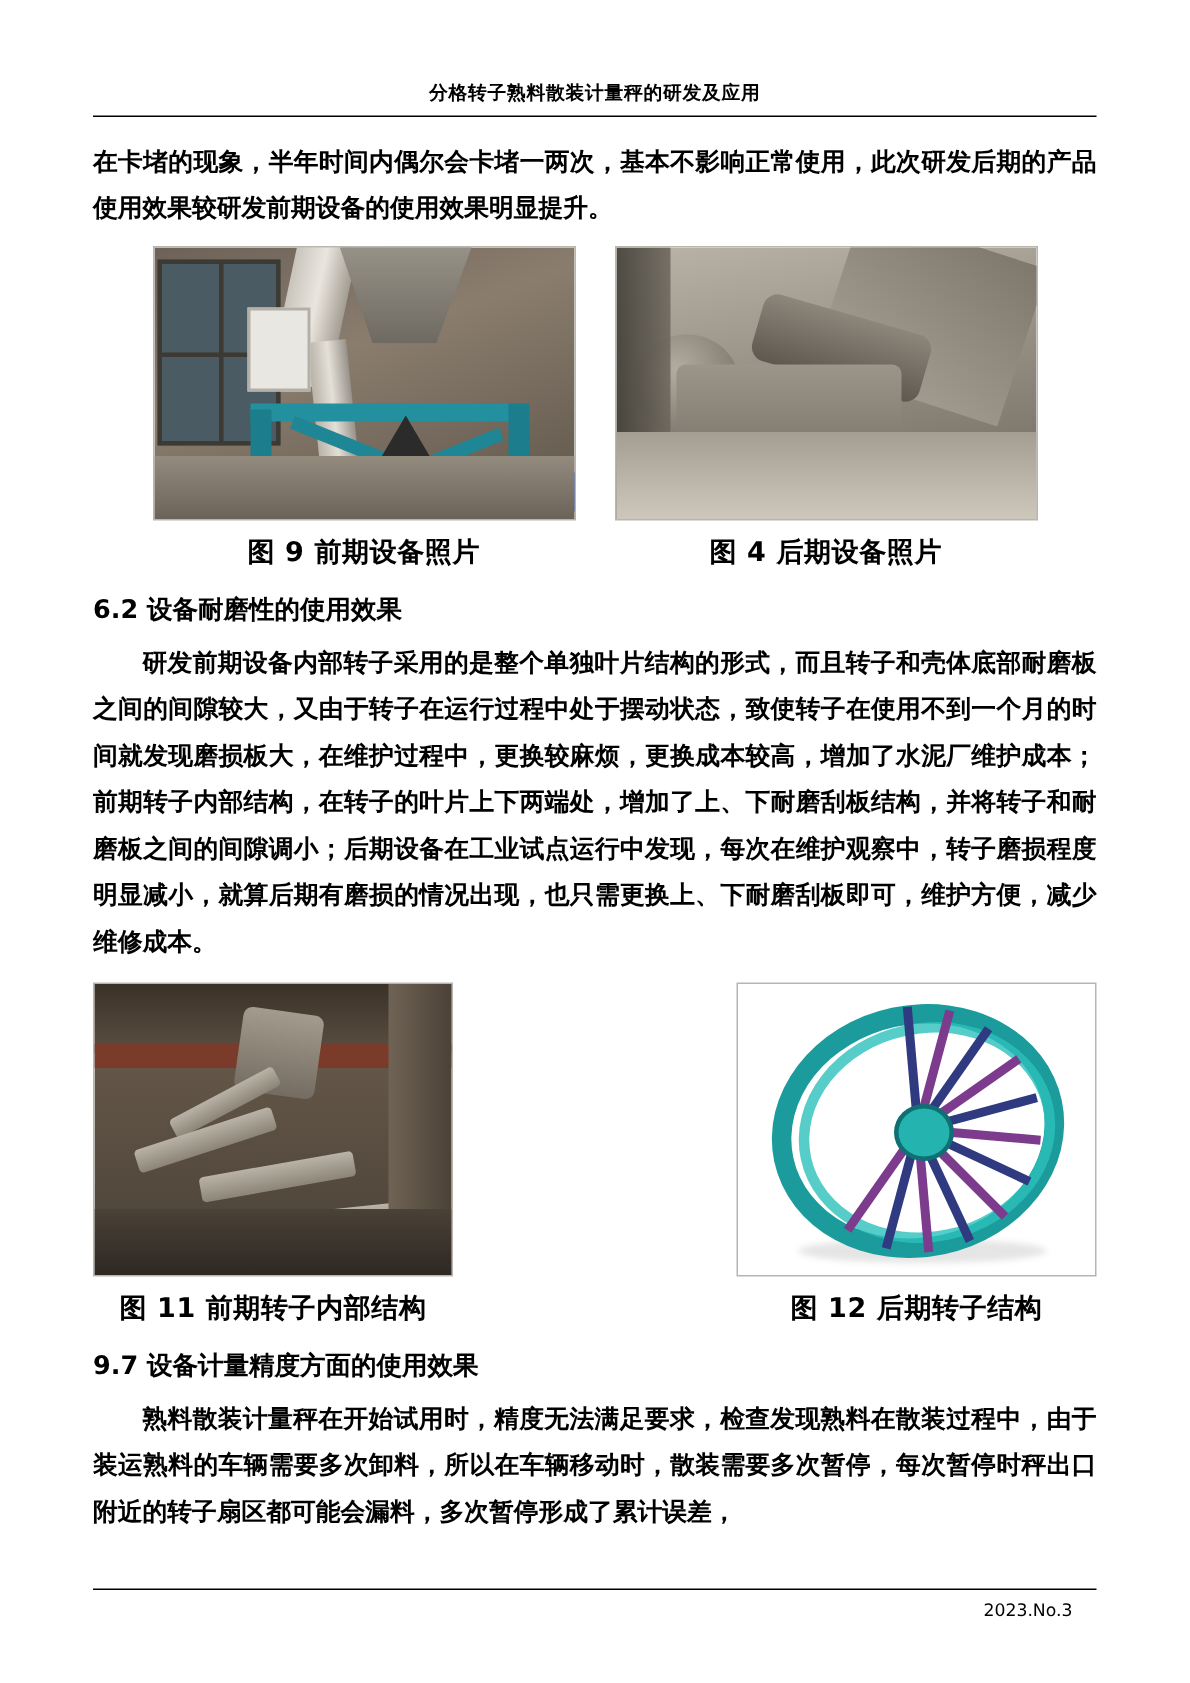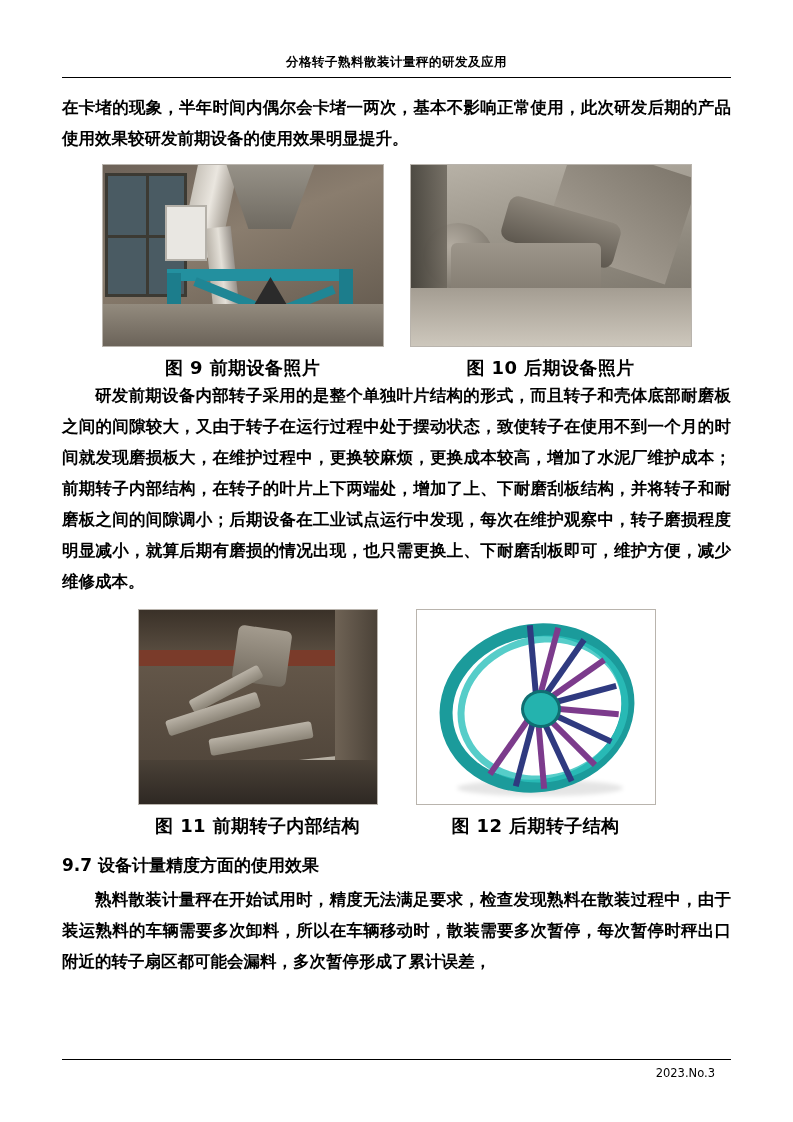--- a/index.html
+++ b/index.html
@@ -79,21 +79,21 @@
   }
   .caption {
     font-size: 18px;
     font-family: "DejaVu Sans", sans-serif;
     font-weight: bold;
     margin-top: 9px;
     letter-spacing: 0.4px;
   }
   .figure-row2 {
     display: flex;
-    justify-content: center;
+    justify-content: space-between;
     gap: 38px;
     margin-top: 12px;
   }
   .photo2 {
     width: 240px;
     height: 196px;
     position: relative;
     overflow: hidden;
     border: 0.5px solid #b9b4ad;
     box-sizing: border-box;
@@ -212,24 +212,25 @@
       <div class="figure">
         <div class="photo">
           <div class="ph-bg f10-bg"></div>
           <div class="f10-chute"></div>
           <div class="f10-tube"></div>
           <div class="f10-drum"></div>
           <div class="f10-body"></div>
           <div class="f10-dark"></div>
           <div class="f10-dust"></div>
         </div>
-        <div class="caption">图 10  后期设备照片</div>
+        <div class="caption">图 4  后期设备照片</div>
       </div>
     </div>
 
+    <h2 class="section">6.2 设备耐磨性的使用效果</h2>
 
     <p class="body-text indent">研发前期设备内部转子采用的是整个单独叶片结构的形式，而且转子和壳体底部耐磨板之间的间隙较大，又由于转子在运行过程中处于摆动状态，致使转子在使用不到一个月的时间就发现磨损板大，在维护过程中，更换较麻烦，更换成本较高，增加了水泥厂维护成本；前期转子内部结构，在转子的叶片上下两端处，增加了上、下耐磨刮板结构，并将转子和耐磨板之间的间隙调小；后期设备在工业试点运行中发现，每次在维护观察中，转子磨损程度明显减小，就算后期有磨损的情况出现，也只需更换上、下耐磨刮板即可，维护方便，减少维修成本。</p>
 
     <div class="figure-row2">
       <div class="figure">
         <div class="photo2">
           <div class="ph-bg f11-bg"></div>
           <div class="f11-top"></div>
           <div class="f11-wood"></div>
           <div class="f11-shaft"></div>

